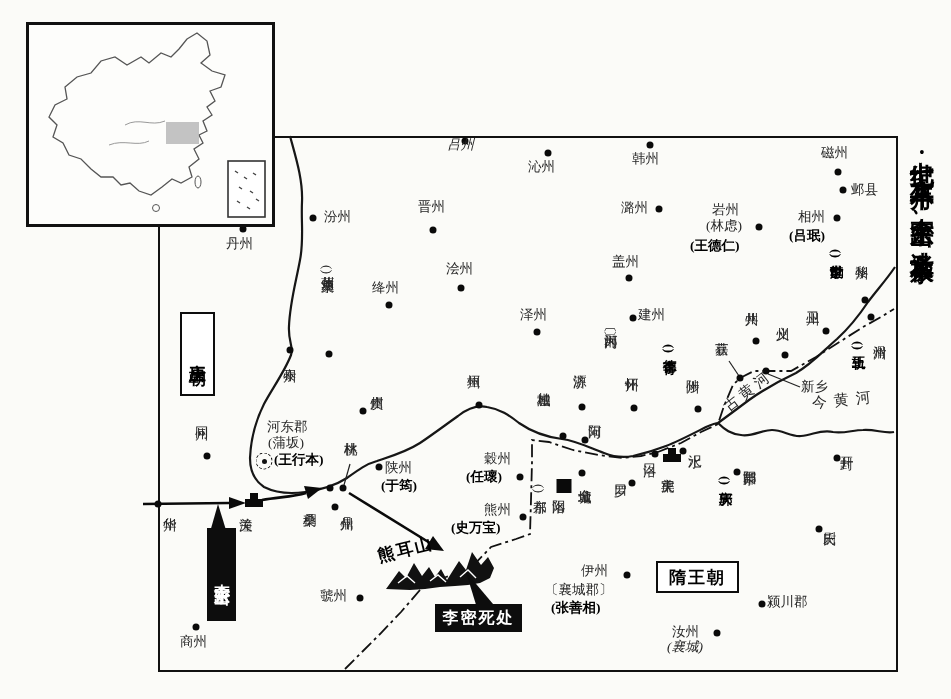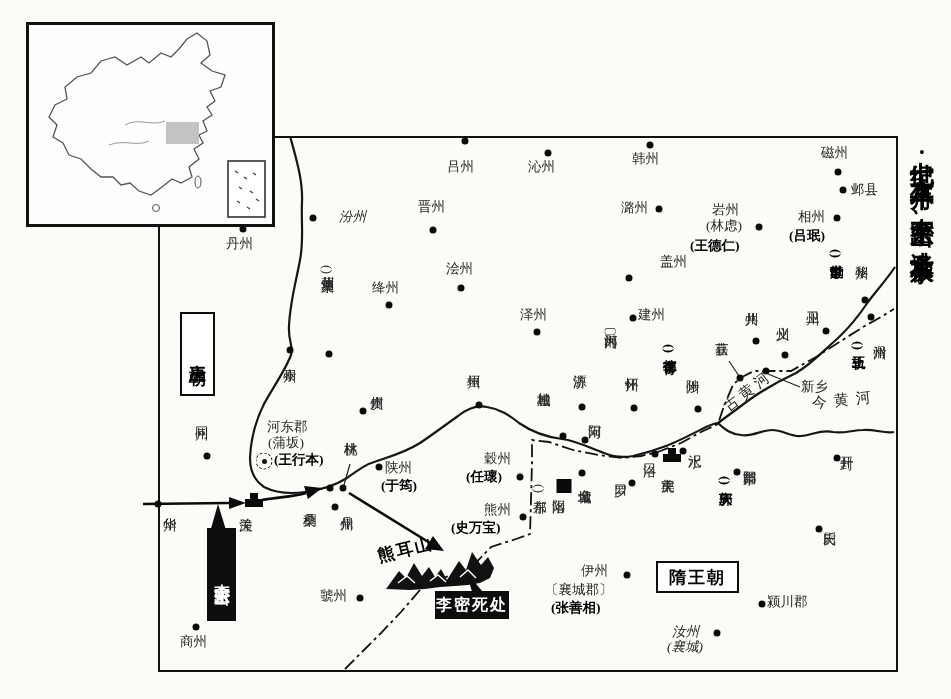--- a/index.html
+++ b/index.html
@@ -152,37 +152,37 @@
       <div class="pt pt-dot" style="left: 717px; top: 633px;"></div>
       <div class="pt pt-dot" style="left: 627px; top: 575px;"></div>
       <div class="pt pt-dot" style="left: 585px; top: 440px;"></div>
       <div class="pt pt-dot" style="left: 563px; top: 436px;"></div>
       <div class="pt pt-fortress" style="left: 254px; top: 503px;"></div>
       <div class="pt pt-fortress" style="left: 672px; top: 458px;"></div>
       <div class="pt pt-capital" style="left: 564px; top: 486px;"></div>
       <div class="pt pt-siege" style="left: 264px; top: 461px;"></div>
     </div>
   <div id="labels">
-      <div class="lbl h" style="left: 447px; top: 160px;">吕州</div>
+      <div class="lbl h" style="left: 447px; top: 138px; font-style: italic;">吕州</div>
       <div class="lbl h" style="left: 528px; top: 160px;">沁州</div>
       <div class="lbl h" style="left: 632px; top: 152px;">韩州</div>
       <div class="lbl h" style="left: 821px; top: 146px;">磁州</div>
       <div class="lbl h" style="left: 851px; top: 183px;">邺县</div>
-      <div class="lbl h" style="left: 339px; top: 210px; font-style: italic;">汾州</div>
+      <div class="lbl h" style="left: 324px; top: 210px;">汾州</div>
       <div class="lbl h" style="left: 418px; top: 200px;">晋州</div>
       <div class="lbl h" style="left: 621px; top: 201px;">潞州</div>
       <div class="lbl h" style="left: 712px; top: 203px;">岩州</div>
       <div class="lbl h" style="left: 706px; top: 219px; text-align: center;">(林虑)</div>
       <div class="lbl h bold" style="left: 690px; top: 239px;">(王德仁)</div>
       <div class="lbl h" style="left: 798px; top: 210px;">相州</div>
       <div class="lbl h bold" style="left: 789px; top: 229px;">(吕珉)</div>
       <div class="lbl h" style="left: 226px; top: 237px;">丹州</div>
       <div class="lbl h" style="left: 446px; top: 262px;">浍州</div>
       <div class="lbl h" style="left: 372px; top: 281px;">绛州</div>
-      <div class="lbl h" style="left: 612px; top: 255px; margin-left: 48px;">盖州</div>
+      <div class="lbl h" style="left: 612px; top: 255px;">盖州</div>
       <div class="lbl h" style="left: 520px; top: 308px;">泽州</div>
       <div class="lbl h" style="left: 638px; top: 308px;">建州</div>
       <div class="lbl v" style="left: 320px; top: 265px;">蒲州(桑泉)</div>
       <div class="lbl v" style="left: 282px; top: 358px;">泰州</div>
       <div class="lbl v" style="left: 369px; top: 385px;">虞州</div>
       <div class="lbl v" style="left: 194px; top: 416px;">同州</div>
       <div class="lbl h" style="left: 267px; top: 420px;">河东郡</div>
       <div class="lbl h" style="left: 268px; top: 436px;">(蒲坂)</div>
       <div class="lbl h bold" style="left: 274px; top: 453px;">(王行本)</div>
       <div class="lbl v" style="left: 343px; top: 431px;">桃林</div>
@@ -220,38 +220,38 @@
       <div class="lbl v" style="left: 532px; top: 484px;">(东都)</div>
       <div class="lbl v" style="left: 613px; top: 475px;">罗口</div>
       <div class="lbl v" style="left: 642px; top: 454px;">洛口</div>
       <div class="lbl v" style="left: 687px; top: 444px;">汜水</div>
       <div class="lbl v" style="left: 660px; top: 468px;">虎牢关</div>
       <div class="lbl v" style="left: 742px; top: 461px;">荥阳郡</div>
       <div class="lbl v bold" style="left: 718px; top: 476px;">(郭庆)</div>
       <div class="lbl v" style="left: 839px; top: 446px;">开封</div>
       <div class="lbl v" style="left: 822px; top: 521px;">尉氏</div>
       <div class="lbl h" style="left: 767px; top: 595px;">颍川郡</div>
-      <div class="lbl h" style="left: 672px; top: 625px; font-style: italic;">汝州</div>
+      <div class="lbl h" style="left: 672px; top: 625px;">汝州</div>
       <div class="lbl h" style="left: 667px; top: 640px; font-style: italic;">(襄城)</div>
       <div class="lbl h" style="left: 581px; top: 564px;">伊州</div>
       <div class="lbl h" style="left: 545px; top: 583px;">〔襄城郡〕</div>
       <div class="lbl h bold" style="left: 551px; top: 601px;">(张善相)</div>
       <div class="lbl h" style="left: 726px; top: 401px; font-size: 15px; letter-spacing: 4px; transform: rotate(-38deg); transform-origin: left center;">古黄河</div>
       <div class="lbl h" style="left: 812px; top: 396px; font-size: 15px; letter-spacing: 7px; transform: rotate(-6deg); transform-origin: left center;">今黄河</div>
       <div class="lbl h bold" style="left: 378px; top: 548px; font-size: 17px; letter-spacing: 2px; transform: rotate(-14deg); transform-origin: left center;">熊耳山</div>
     </div>
 
   <div class="region-box v" style="left:180px;top:312px;width:31px;height:80px">
     <span>唐王朝</span>
   </div>
   <div class="region-box" style="left:656px;top:561px;width:79px;height:28px">
     <span>隋王朝</span>
   </div>
 
   <div class="banner v" style="left:207px;top:528px;width:29px;height:93px">
     <span>李密东出</span>
   </div>
-  <div class="banner" style="left:435px;top:591px;width:74px;height:28px">
+  <div class="banner" style="left:435px;top:604px;width:87px;height:28px">
     <span>李密死处</span>
   </div>
 
   <div id="map-title">七世纪·六一八年十二月　李密东出、逃亡及被杀</div>
 </div>
 
 </body></html>

